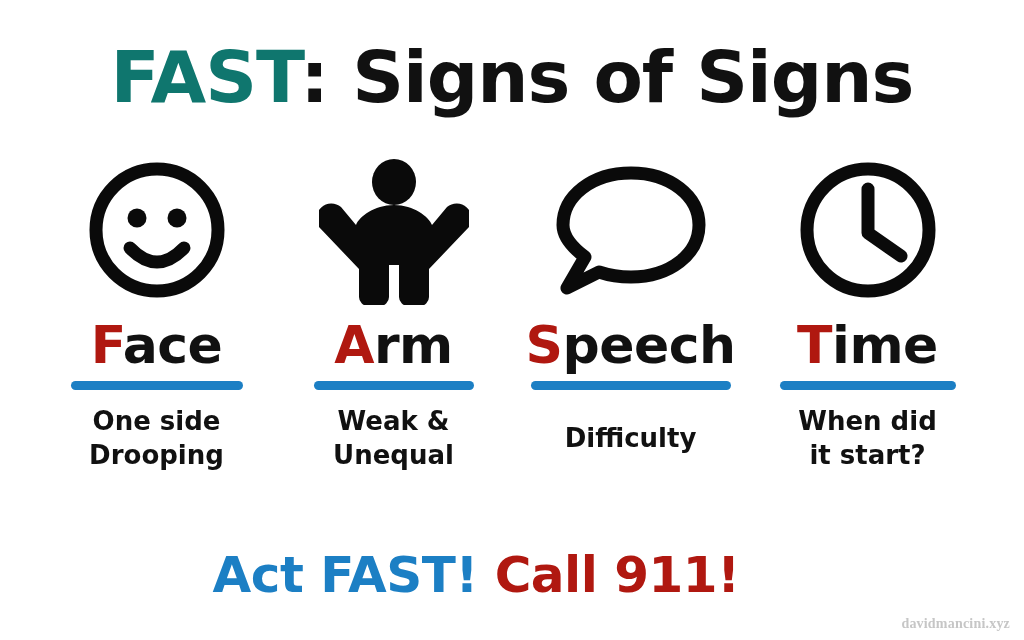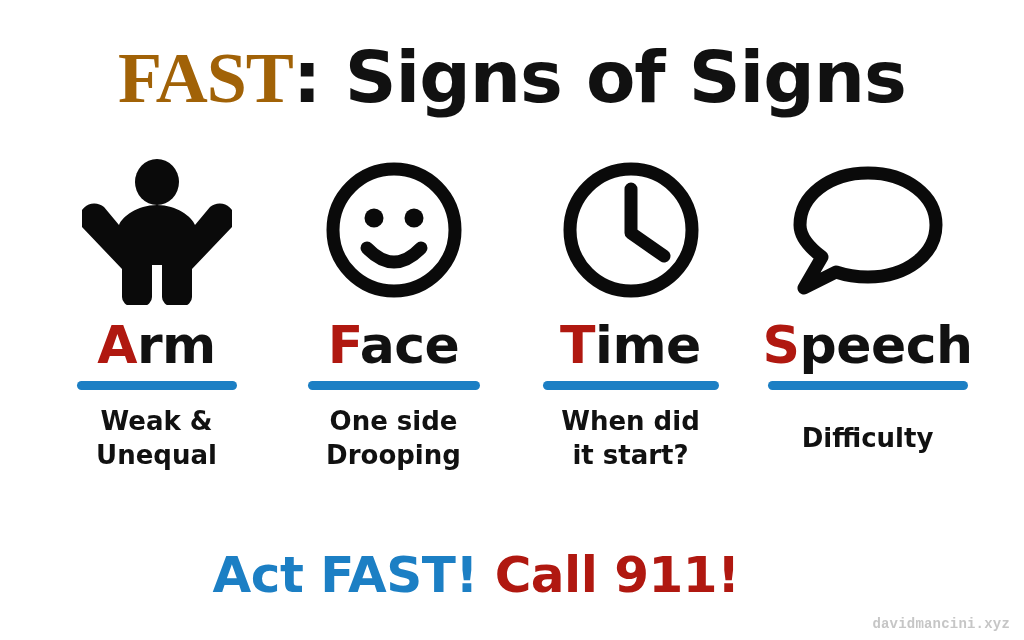--- a/index.html
+++ b/index.html
@@ -24,21 +24,21 @@
     width: 1024px;
     text-align: center;
     font-family: "DejaVu Sans", sans-serif;
     font-weight: bold;
     font-size: 72px;
     line-height: 82px;
     letter-spacing: -1px;
     color: #111111;
     white-space: nowrap;
   }
-  .title .accent { color: #a16207; font-family: Liberation Serif, serif; }
+  .title .accent { color: #0f766e; }
 
   
   .columns {
     position: absolute;
     top: 155px;
     left: 38px;
     width: 948px;
     height: 330px;
     display: flex;
     flex-direction: row;
@@ -108,33 +108,48 @@
     white-space: nowrap;
   }
   .cta .blue { color: #1C7FC4; }
   .cta .red  { color: #B01810; }
 
   
   .watermark {
     position: absolute;
     right: 14px;
     bottom: 8px;
-    font-family: Liberation Mono, monospace;
+    font-family: Liberation Serif, serif;
     font-weight: bold;
     font-size: 14px;
     color: #C6C6C6;
     letter-spacing: 0.2px;
   }
 </style>
 </head>
 <body>
 
 <div class="title"><span class="accent">FAST</span><span>: Signs of Signs</span></div>
 
 <div class="columns">
+
+  <div class="column">
+    <div class="icon-box">
+      <svg width="150" height="150" viewBox="0 0 150 150" aria-hidden="true">
+        <circle cx="75" cy="75" r="61" fill="none" stroke="#0A0A0A" stroke-width="13"></circle>
+        <circle cx="55" cy="63" r="9.5" fill="#0A0A0A"></circle>
+        <circle cx="95" cy="63" r="9.5" fill="#0A0A0A"></circle>
+        <path d="M48 93 Q75 121 102 93" fill="none" stroke="#0A0A0A" stroke-width="13" stroke-linecap="round"></path>
+      </svg>
+    </div>
+    <div class="word"><span class="accent">F</span><span>ace</span></div>
+    <div class="rule w-face"></div>
+    <div class="desc">One side
+Drooping</div>
+  </div>
 
   <div class="column">
     <div class="icon-box">
       <svg width="150" height="150" viewBox="0 0 150 150" aria-hidden="true">
         <g fill="#0A0A0A">
           <ellipse cx="75" cy="27" rx="22" ry="23"></ellipse>
           <path d="M75 50
                    C 95 50 110 62 113 70
                    L 128 52
                    a 15 15 0 0 1 22 20
@@ -158,61 +173,46 @@
       </svg>
     </div>
     <div class="word"><span class="accent">A</span><span>rm</span></div>
     <div class="rule w-arm"></div>
     <div class="desc">Weak &amp;
 Unequal</div>
   </div>
 
   <div class="column">
     <div class="icon-box">
-      <svg width="150" height="150" viewBox="0 0 150 150" aria-hidden="true">
-        <circle cx="75" cy="75" r="61" fill="none" stroke="#0A0A0A" stroke-width="13"></circle>
-        <circle cx="55" cy="63" r="9.5" fill="#0A0A0A"></circle>
-        <circle cx="95" cy="63" r="9.5" fill="#0A0A0A"></circle>
-        <path d="M48 93 Q75 121 102 93" fill="none" stroke="#0A0A0A" stroke-width="13" stroke-linecap="round"></path>
-      </svg>
-    </div>
-    <div class="word"><span class="accent">F</span><span>ace</span></div>
-    <div class="rule w-face"></div>
-    <div class="desc">One side
-Drooping</div>
-  </div>
-
-  <div class="column">
-    <div class="icon-box">
-      <svg width="150" height="150" viewBox="0 0 150 150" aria-hidden="true">
-        <circle cx="75" cy="75" r="61" fill="none" stroke="#0A0A0A" stroke-width="13"></circle>
-        <path d="M75 34 L75 78 L108 101" fill="none" stroke="#0A0A0A" stroke-width="13" stroke-linecap="round" stroke-linejoin="round"></path>
-      </svg>
-    </div>
-    <div class="word"><span class="accent">T</span><span>ime</span></div>
-    <div class="rule w-time"></div>
-    <div class="desc">When did
-it start?</div>
-  </div>
-
-  <div class="column">
-    <div class="icon-box">
       <svg width="160" height="150" viewBox="0 0 160 150" aria-hidden="true">
         <path d="M80 18
                  C 119 18 148 41 148 70
                  C 148 99 119 122 80 122
                  C 68 122 57 120 48 117
                  L 16 133
                  L 34 102
                  C 22 93 12 82 12 70
                  C 12 41 41 18 80 18 Z" fill="none" stroke="#0A0A0A" stroke-width="13" stroke-linejoin="round" stroke-linecap="round"></path>
       </svg>
     </div>
     <div class="word"><span class="accent">S</span><span>peech</span></div>
     <div class="rule w-speech"></div>
     <div class="desc single">Difficulty</div>
   </div>
 
+  <div class="column">
+    <div class="icon-box">
+      <svg width="150" height="150" viewBox="0 0 150 150" aria-hidden="true">
+        <circle cx="75" cy="75" r="61" fill="none" stroke="#0A0A0A" stroke-width="13"></circle>
+        <path d="M75 34 L75 78 L108 101" fill="none" stroke="#0A0A0A" stroke-width="13" stroke-linecap="round" stroke-linejoin="round"></path>
+      </svg>
+    </div>
+    <div class="word"><span class="accent">T</span><span>ime</span></div>
+    <div class="rule w-time"></div>
+    <div class="desc">When did
+it start?</div>
+  </div>
+
 </div>
 
 <div class="cta"><span class="blue">Act FAST!</span><span>&nbsp;</span><span class="red">Call 911!</span></div>
 
 <div class="watermark">davidmancini.xyz</div>
 
 </body></html>

